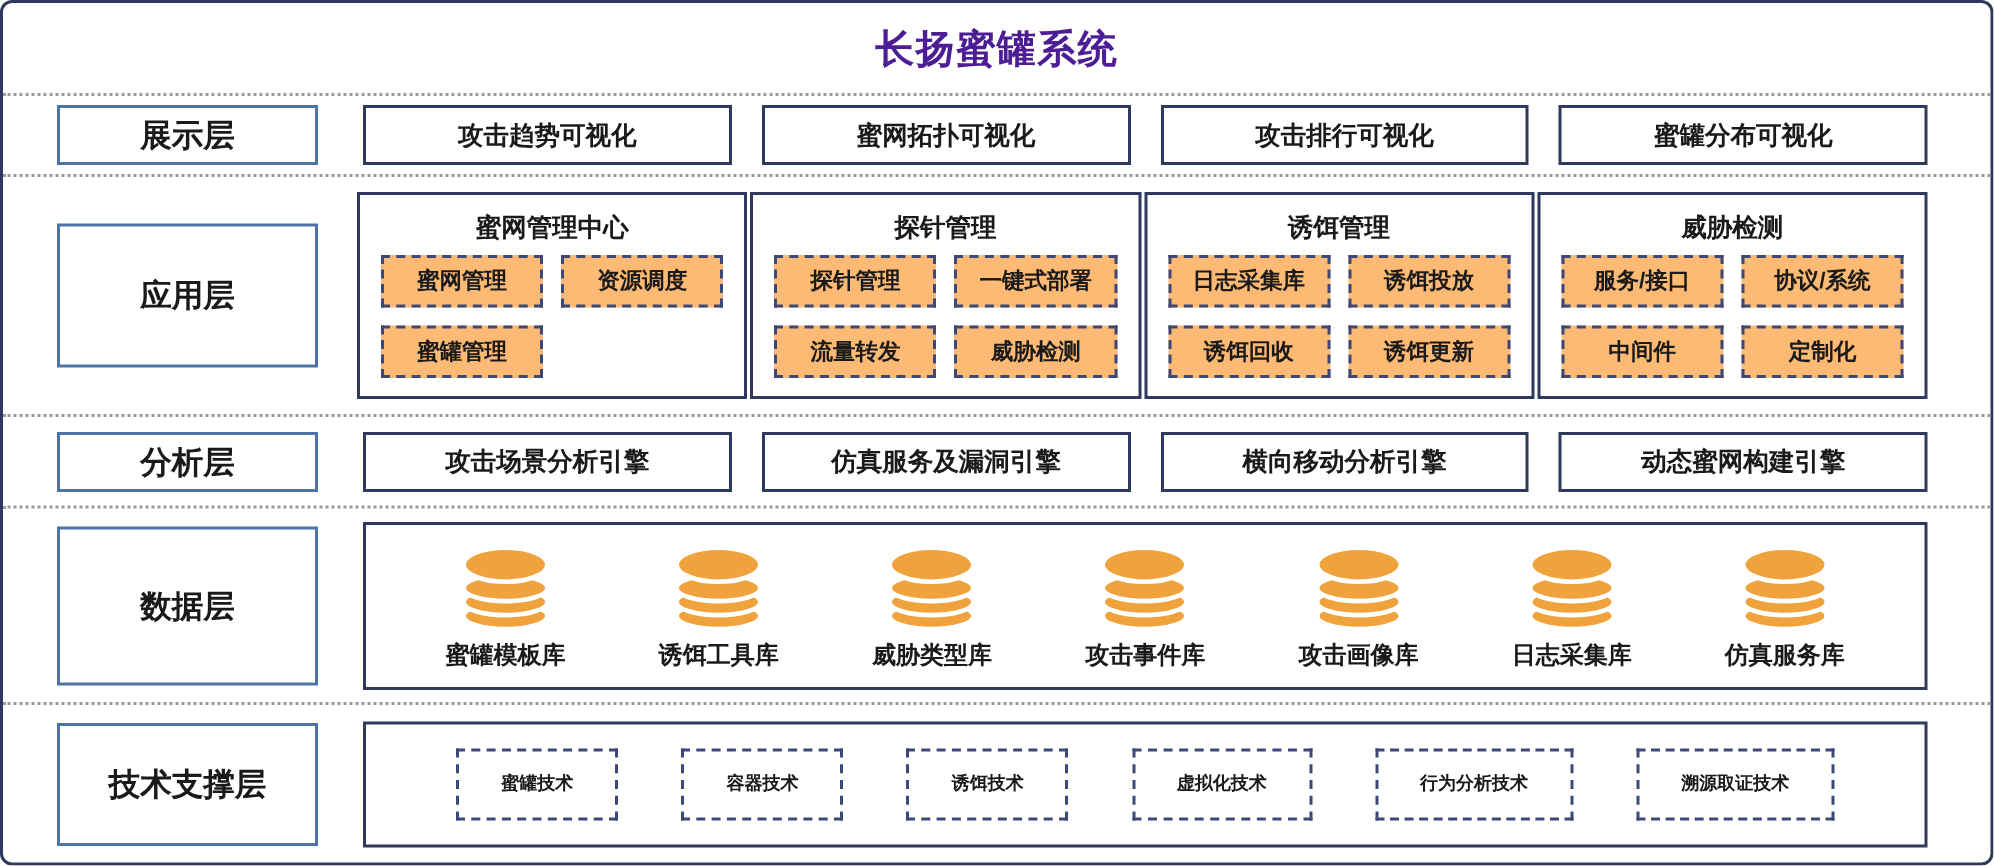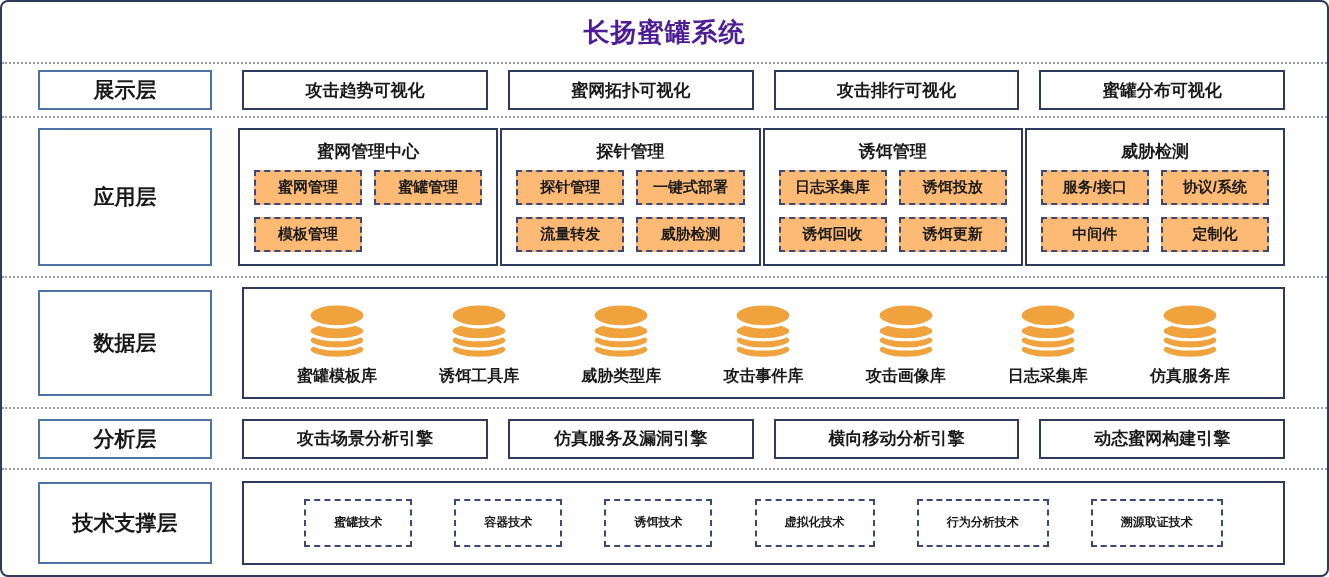--- a/index.html
+++ b/index.html
@@ -46,21 +46,21 @@
     border: 2px solid #4e74a6;
     display: flex;
     align-items: center;
     justify-content: center;
     font-size: 21px;
     background: #ffffff;
   }
   .h40  { height: 40px; }
   .h82  { height: 82px; }
   .h106 { height: 106px; }
-  .h138 { height: 138px; }
+  .h138 { height: 96px; }
 
   .content {
     flex: 1;
     margin-left: 30px;
     margin-right: 42px;
     display: flex;
     gap: 20px;
   }
   .solid-box {
     flex: 1;
@@ -164,22 +164,22 @@
   </div>
 
   <div class="section sec-app">
     <div class="layer-label h138">应用层</div>
     <div class="content groups">
 
       <div class="group-box">
         <div class="group-title">蜜网管理中心</div>
         <div class="group-grid">
           <div class="dashed-box">蜜网管理</div>
+          <div class="dashed-box">资源调度</div>
           <div class="dashed-box">蜜罐管理</div>
-          <div class="dashed-box">模板管理</div>
         </div>
       </div>
 
       <div class="group-box">
         <div class="group-title">探针管理</div>
         <div class="group-grid">
           <div class="dashed-box">探针管理</div>
           <div class="dashed-box">一键式部署</div>
           <div class="dashed-box">流量转发</div>
           <div class="dashed-box">威胁检测</div>
@@ -202,106 +202,106 @@
           <div class="dashed-box">服务/接口</div>
           <div class="dashed-box">协议/系统</div>
           <div class="dashed-box">中间件</div>
           <div class="dashed-box">定制化</div>
         </div>
       </div>
 
     </div>
   </div>
 
-  <div class="section sec-data">
-    <div class="layer-label h106">数据层</div>
-    <div class="content">
-      <div class="data-box">
-
-        <div class="db-item">
-          <svg class="db-icon" width="72" height="60" viewBox="0 0 64 58">
-            <ellipse cx="32" cy="46" rx="27" ry="8.5" fill="#f0a23c" stroke="#ffffff" stroke-width="3"></ellipse>
-            <ellipse cx="32" cy="37" rx="27" ry="8.5" fill="#f0a23c" stroke="#ffffff" stroke-width="3"></ellipse>
-            <ellipse cx="32" cy="28" rx="27" ry="8.5" fill="#f0a23c" stroke="#ffffff" stroke-width="3"></ellipse>
-            <ellipse cx="32" cy="13" rx="27" ry="11" fill="#f0a23c" stroke="#ffffff" stroke-width="3"></ellipse>
-          </svg>
-          <div class="db-label">蜜罐模板库</div>
-        </div>
-
-        <div class="db-item">
-          <svg class="db-icon" width="72" height="60" viewBox="0 0 64 58">
-            <ellipse cx="32" cy="46" rx="27" ry="8.5" fill="#f0a23c" stroke="#ffffff" stroke-width="3"></ellipse>
-            <ellipse cx="32" cy="37" rx="27" ry="8.5" fill="#f0a23c" stroke="#ffffff" stroke-width="3"></ellipse>
-            <ellipse cx="32" cy="28" rx="27" ry="8.5" fill="#f0a23c" stroke="#ffffff" stroke-width="3"></ellipse>
-            <ellipse cx="32" cy="13" rx="27" ry="11" fill="#f0a23c" stroke="#ffffff" stroke-width="3"></ellipse>
-          </svg>
-          <div class="db-label">诱饵工具库</div>
-        </div>
-
-        <div class="db-item">
-          <svg class="db-icon" width="72" height="60" viewBox="0 0 64 58">
-            <ellipse cx="32" cy="46" rx="27" ry="8.5" fill="#f0a23c" stroke="#ffffff" stroke-width="3"></ellipse>
-            <ellipse cx="32" cy="37" rx="27" ry="8.5" fill="#f0a23c" stroke="#ffffff" stroke-width="3"></ellipse>
-            <ellipse cx="32" cy="28" rx="27" ry="8.5" fill="#f0a23c" stroke="#ffffff" stroke-width="3"></ellipse>
-            <ellipse cx="32" cy="13" rx="27" ry="11" fill="#f0a23c" stroke="#ffffff" stroke-width="3"></ellipse>
-          </svg>
-          <div class="db-label">威胁类型库</div>
-        </div>
-
-        <div class="db-item">
-          <svg class="db-icon" width="72" height="60" viewBox="0 0 64 58">
-            <ellipse cx="32" cy="46" rx="27" ry="8.5" fill="#f0a23c" stroke="#ffffff" stroke-width="3"></ellipse>
-            <ellipse cx="32" cy="37" rx="27" ry="8.5" fill="#f0a23c" stroke="#ffffff" stroke-width="3"></ellipse>
-            <ellipse cx="32" cy="28" rx="27" ry="8.5" fill="#f0a23c" stroke="#ffffff" stroke-width="3"></ellipse>
-            <ellipse cx="32" cy="13" rx="27" ry="11" fill="#f0a23c" stroke="#ffffff" stroke-width="3"></ellipse>
-          </svg>
-          <div class="db-label">攻击事件库</div>
-        </div>
-
-        <div class="db-item">
-          <svg class="db-icon" width="72" height="60" viewBox="0 0 64 58">
-            <ellipse cx="32" cy="46" rx="27" ry="8.5" fill="#f0a23c" stroke="#ffffff" stroke-width="3"></ellipse>
-            <ellipse cx="32" cy="37" rx="27" ry="8.5" fill="#f0a23c" stroke="#ffffff" stroke-width="3"></ellipse>
-            <ellipse cx="32" cy="28" rx="27" ry="8.5" fill="#f0a23c" stroke="#ffffff" stroke-width="3"></ellipse>
-            <ellipse cx="32" cy="13" rx="27" ry="11" fill="#f0a23c" stroke="#ffffff" stroke-width="3"></ellipse>
-          </svg>
-          <div class="db-label">攻击画像库</div>
-        </div>
-
-        <div class="db-item">
-          <svg class="db-icon" width="72" height="60" viewBox="0 0 64 58">
-            <ellipse cx="32" cy="46" rx="27" ry="8.5" fill="#f0a23c" stroke="#ffffff" stroke-width="3"></ellipse>
-            <ellipse cx="32" cy="37" rx="27" ry="8.5" fill="#f0a23c" stroke="#ffffff" stroke-width="3"></ellipse>
-            <ellipse cx="32" cy="28" rx="27" ry="8.5" fill="#f0a23c" stroke="#ffffff" stroke-width="3"></ellipse>
-            <ellipse cx="32" cy="13" rx="27" ry="11" fill="#f0a23c" stroke="#ffffff" stroke-width="3"></ellipse>
-          </svg>
-          <div class="db-label">日志采集库</div>
-        </div>
-
-        <div class="db-item">
-          <svg class="db-icon" width="72" height="60" viewBox="0 0 64 58">
-            <ellipse cx="32" cy="46" rx="27" ry="8.5" fill="#f0a23c" stroke="#ffffff" stroke-width="3"></ellipse>
-            <ellipse cx="32" cy="37" rx="27" ry="8.5" fill="#f0a23c" stroke="#ffffff" stroke-width="3"></ellipse>
-            <ellipse cx="32" cy="28" rx="27" ry="8.5" fill="#f0a23c" stroke="#ffffff" stroke-width="3"></ellipse>
-            <ellipse cx="32" cy="13" rx="27" ry="11" fill="#f0a23c" stroke="#ffffff" stroke-width="3"></ellipse>
-          </svg>
-          <div class="db-label">仿真服务库</div>
-        </div>
-
-      </div>
-    </div>
-  </div>
-
   <div class="section sec-analysis">
     <div class="layer-label h40">分析层</div>
     <div class="content">
       <div class="solid-box">攻击场景分析引擎</div>
       <div class="solid-box">仿真服务及漏洞引擎</div>
       <div class="solid-box">横向移动分析引擎</div>
       <div class="solid-box">动态蜜网构建引擎</div>
+    </div>
+  </div>
+
+  <div class="section sec-data">
+    <div class="layer-label h106">数据层</div>
+    <div class="content">
+      <div class="data-box">
+
+        <div class="db-item">
+          <svg class="db-icon" width="72" height="60" viewBox="0 0 64 58">
+            <ellipse cx="32" cy="46" rx="27" ry="8.5" fill="#f0a23c" stroke="#ffffff" stroke-width="3"></ellipse>
+            <ellipse cx="32" cy="37" rx="27" ry="8.5" fill="#f0a23c" stroke="#ffffff" stroke-width="3"></ellipse>
+            <ellipse cx="32" cy="28" rx="27" ry="8.5" fill="#f0a23c" stroke="#ffffff" stroke-width="3"></ellipse>
+            <ellipse cx="32" cy="13" rx="27" ry="11" fill="#f0a23c" stroke="#ffffff" stroke-width="3"></ellipse>
+          </svg>
+          <div class="db-label">蜜罐模板库</div>
+        </div>
+
+        <div class="db-item">
+          <svg class="db-icon" width="72" height="60" viewBox="0 0 64 58">
+            <ellipse cx="32" cy="46" rx="27" ry="8.5" fill="#f0a23c" stroke="#ffffff" stroke-width="3"></ellipse>
+            <ellipse cx="32" cy="37" rx="27" ry="8.5" fill="#f0a23c" stroke="#ffffff" stroke-width="3"></ellipse>
+            <ellipse cx="32" cy="28" rx="27" ry="8.5" fill="#f0a23c" stroke="#ffffff" stroke-width="3"></ellipse>
+            <ellipse cx="32" cy="13" rx="27" ry="11" fill="#f0a23c" stroke="#ffffff" stroke-width="3"></ellipse>
+          </svg>
+          <div class="db-label">诱饵工具库</div>
+        </div>
+
+        <div class="db-item">
+          <svg class="db-icon" width="72" height="60" viewBox="0 0 64 58">
+            <ellipse cx="32" cy="46" rx="27" ry="8.5" fill="#f0a23c" stroke="#ffffff" stroke-width="3"></ellipse>
+            <ellipse cx="32" cy="37" rx="27" ry="8.5" fill="#f0a23c" stroke="#ffffff" stroke-width="3"></ellipse>
+            <ellipse cx="32" cy="28" rx="27" ry="8.5" fill="#f0a23c" stroke="#ffffff" stroke-width="3"></ellipse>
+            <ellipse cx="32" cy="13" rx="27" ry="11" fill="#f0a23c" stroke="#ffffff" stroke-width="3"></ellipse>
+          </svg>
+          <div class="db-label">威胁类型库</div>
+        </div>
+
+        <div class="db-item">
+          <svg class="db-icon" width="72" height="60" viewBox="0 0 64 58">
+            <ellipse cx="32" cy="46" rx="27" ry="8.5" fill="#f0a23c" stroke="#ffffff" stroke-width="3"></ellipse>
+            <ellipse cx="32" cy="37" rx="27" ry="8.5" fill="#f0a23c" stroke="#ffffff" stroke-width="3"></ellipse>
+            <ellipse cx="32" cy="28" rx="27" ry="8.5" fill="#f0a23c" stroke="#ffffff" stroke-width="3"></ellipse>
+            <ellipse cx="32" cy="13" rx="27" ry="11" fill="#f0a23c" stroke="#ffffff" stroke-width="3"></ellipse>
+          </svg>
+          <div class="db-label">攻击事件库</div>
+        </div>
+
+        <div class="db-item">
+          <svg class="db-icon" width="72" height="60" viewBox="0 0 64 58">
+            <ellipse cx="32" cy="46" rx="27" ry="8.5" fill="#f0a23c" stroke="#ffffff" stroke-width="3"></ellipse>
+            <ellipse cx="32" cy="37" rx="27" ry="8.5" fill="#f0a23c" stroke="#ffffff" stroke-width="3"></ellipse>
+            <ellipse cx="32" cy="28" rx="27" ry="8.5" fill="#f0a23c" stroke="#ffffff" stroke-width="3"></ellipse>
+            <ellipse cx="32" cy="13" rx="27" ry="11" fill="#f0a23c" stroke="#ffffff" stroke-width="3"></ellipse>
+          </svg>
+          <div class="db-label">攻击画像库</div>
+        </div>
+
+        <div class="db-item">
+          <svg class="db-icon" width="72" height="60" viewBox="0 0 64 58">
+            <ellipse cx="32" cy="46" rx="27" ry="8.5" fill="#f0a23c" stroke="#ffffff" stroke-width="3"></ellipse>
+            <ellipse cx="32" cy="37" rx="27" ry="8.5" fill="#f0a23c" stroke="#ffffff" stroke-width="3"></ellipse>
+            <ellipse cx="32" cy="28" rx="27" ry="8.5" fill="#f0a23c" stroke="#ffffff" stroke-width="3"></ellipse>
+            <ellipse cx="32" cy="13" rx="27" ry="11" fill="#f0a23c" stroke="#ffffff" stroke-width="3"></ellipse>
+          </svg>
+          <div class="db-label">日志采集库</div>
+        </div>
+
+        <div class="db-item">
+          <svg class="db-icon" width="72" height="60" viewBox="0 0 64 58">
+            <ellipse cx="32" cy="46" rx="27" ry="8.5" fill="#f0a23c" stroke="#ffffff" stroke-width="3"></ellipse>
+            <ellipse cx="32" cy="37" rx="27" ry="8.5" fill="#f0a23c" stroke="#ffffff" stroke-width="3"></ellipse>
+            <ellipse cx="32" cy="28" rx="27" ry="8.5" fill="#f0a23c" stroke="#ffffff" stroke-width="3"></ellipse>
+            <ellipse cx="32" cy="13" rx="27" ry="11" fill="#f0a23c" stroke="#ffffff" stroke-width="3"></ellipse>
+          </svg>
+          <div class="db-label">仿真服务库</div>
+        </div>
+
+      </div>
     </div>
   </div>
 
   <div class="section sec-tech">
     <div class="layer-label h82">技术支撑层</div>
     <div class="content">
       <div class="tech-box">
         <div class="tech-item">蜜罐技术</div>
         <div class="tech-item">容器技术</div>
         <div class="tech-item">诱饵技术</div>

